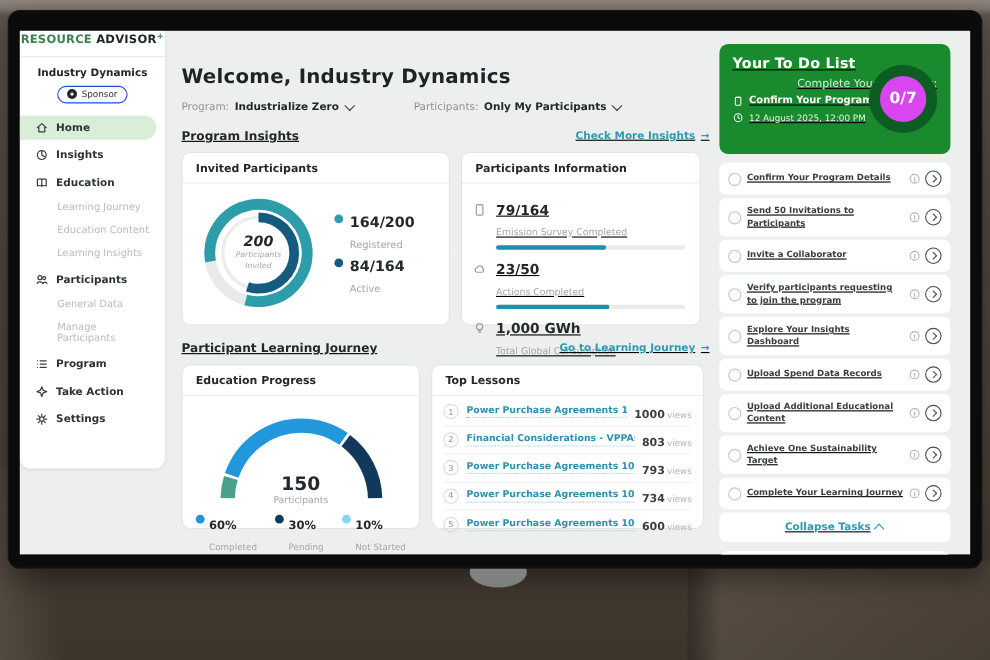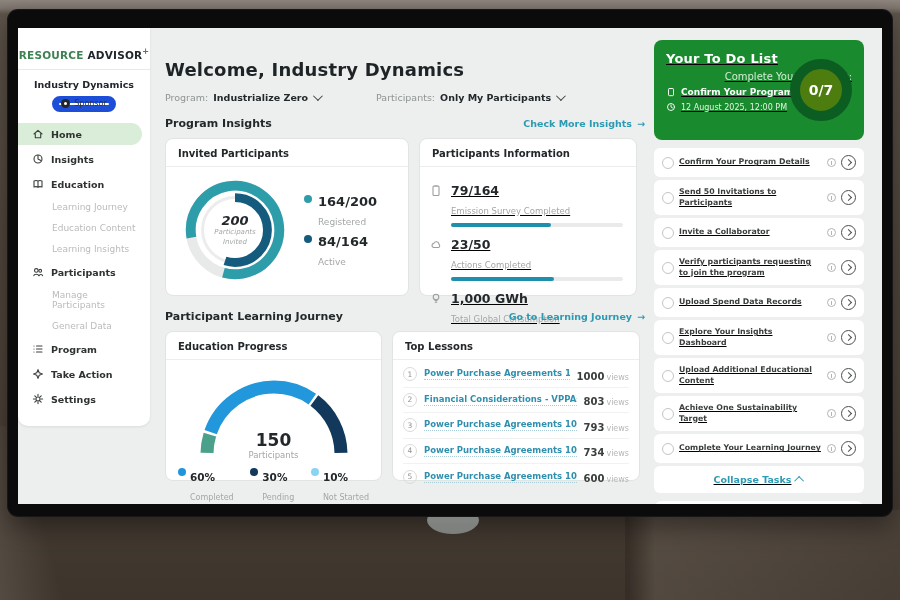--- a/index.html
+++ b/index.html
@@ -15,47 +15,47 @@
     background:linear-gradient(70deg, rgba(200,195,185,.30), rgba(200,195,185,0) 55%); transform:rotate(6deg); }
   .stand { position:absolute; left:427px; top:506px; width:52px; height:28px; border-radius:50%;
     background:linear-gradient(180deg,#e2e5e2,#9fa39f 70%,#8a8e8a); z-index:1; }
 
   .monitor { position:absolute; left:8px; top:10px; width:884px; height:506px; background:#0b0b0b;
     border-radius:10px; box-shadow:0 0 0 1px #171717, 0 10px 24px rgba(0,0,0,.4); z-index:2; }
   .screen { position:absolute; left:10px; top:18px; width:864px; height:476px; background:#edefee; overflow:hidden; }
 
   
   .sidebar { position:absolute; left:0; top:0; width:132px; height:398px; background:#fff;
-    border-radius:0 0 10px 10px; box-shadow:0 1px 3px rgba(0,0,0,.08); padding:19px 0 8px 0; }
+    border-radius:0 0 10px 10px; box-shadow:0 1px 3px rgba(0,0,0,.08); padding:0 0 8px 0; }
   .brand { text-align:center; font-size:10.5px; font-weight:bold; letter-spacing:.2px; padding-bottom:8px; border-bottom:1px solid #e8eae8; }
   .brand .b1 { color:#3d8253; }
   .brand .b2 { color:#20262c; }
   .brand sup { color:#3d8253; font-size:8px; }
   .org { text-align:center; font-size:9.5px; font-weight:bold; color:#20262c; margin-top:9px; }
-  .badge { width:64px; margin:6px auto 10px auto; border:7px solid #1d4ed8; border-radius:9px; height:16px;
+  .badge { width:64px; margin:6px auto 10px auto; border:1px solid #1d4ed8; border-radius:9px; height:16px;
     display:flex; align-items:center; justify-content:center; gap:4px; font-size:8px; color:#333; }
   .badge .bico { width:9px; height:9px; border-radius:50%; background:#20262c; position:relative; }
   .badge .bico::after { content:""; position:absolute; left:3px; top:3px; width:3px; height:3px; border-radius:50%; background:#fff; }
   .nav { display:flex; flex-direction:column; }
   .nav-item { display:flex; align-items:center; gap:7px; padding:5px 10px 5px 14px; font-size:9.5px; font-weight:bold;
     color:#2e3330; margin:1.5px 0; cursor:pointer; }
   .nav-item.active { background:#d9edd9; border-radius:0 13px 13px 0; margin-right:8px; }
   .nav-sub { font-size:9px; color:#b9bcba; padding:5.5px 10px 5.5px 34px; cursor:pointer; }
   .nico { width:12px; height:12px; flex:0 0 12px; display:inline-flex; }
   .nico svg { width:12px; height:12px; stroke:#3a403d; stroke-width:1.1; fill:none; stroke-linecap:round; stroke-linejoin:round; }
 
   
   .main { position:absolute; left:147px; top:0; width:480px; height:476px; }
   h1.title { font-size:18px; font-weight:bold; color:#1e2326; letter-spacing:.2px; margin-top:31px; }
   .filters { display:flex; gap:56px; margin-top:12px; font-size:9.5px; color:#8f9492; }
   .fgroup { display:flex; align-items:center; gap:5px; cursor:pointer; }
   .fval { color:#23282b; font-weight:bold; }
   .chev { width:7px; height:7px; border-right:1.4px solid #444; border-bottom:1.4px solid #444; transform:rotate(45deg) translateY(-2px); display:inline-block; }
   .chev.up { transform:rotate(-135deg) translateY(-2px); border-color:#2c9ab3; }
-  .sect { display:flex; justify-content:space-between; align-items:center; margin-top:14px; }
+  .sect { display:flex; justify-content:space-between; align-items:center; margin-top:14px;text-decoration:underline; }
   .sect h2 { font-size:11px; font-weight:bold; color:#23282b; }
   .tlink { font-size:9.5px; font-weight:bold; color:#2c9ab3; display:flex; gap:5px; align-items:center; cursor:pointer; }
   .cardrow { display:flex; gap:10px; margin-top:8px; }
   .card { background:#fff; border:1px solid #e2e4e2; border-radius:8px; }
   .card h3 { font-size:10px; font-weight:bold; color:#23282b; padding:9px 12px 7px 12px; border-bottom:1px solid #ecedec; }
 
   .card-invited { width:244px; height:158px; }
   .inv-body { display:flex; align-items:center; padding:4px 8px; }
   .donut-wrap { position:relative; width:122px; height:118px;font-style:italic; }
   .donut-center { position:absolute; left:0; top:0; width:122px; height:118px; display:flex; flex-direction:column;
@@ -101,21 +101,21 @@
   
   .rightcol { position:absolute; left:636px; top:0; width:210px; height:476px;text-decoration:underline; }
   .todo { background:#1a8a2e; border-radius:8px; margin-top:12px; padding:11px 12px; color:#fff; position:relative; height:100px; }
   .todo h2 { font-size:13px; font-weight:bold; letter-spacing:.2px; }
   .todo .sub { font-size:10px; color:#d2ecd6; margin-top:5px;text-align:right; }
   .todo .trow { display:flex; align-items:center; gap:5px; margin-top:5px; }
   .todo .trow svg { width:10px; height:10px; stroke:#fff; stroke-width:1.1; fill:none; stroke-linecap:round; stroke-linejoin:round; }
   .todo .ttask { font-size:9px; font-weight:bold; }
   .todo .tdue { font-size:8px; color:#e2f3e4; }
   .todo-count { position:absolute; right:12px; top:19px; width:62px; height:62px; border-radius:50%;
-    border:10px solid #0c5d22; background:#4d7c0f; display:flex; align-items:center; justify-content:center;
+    border:10px solid #0c5d22; background:#d946ef; display:flex; align-items:center; justify-content:center;
     font-size:14px; font-weight:bold; color:#fff; }
   .tasks { display:flex; flex-direction:column; gap:3px; margin-top:8px; }
   .task { background:#fff; border-radius:6px; display:flex; align-items:center; gap:5px; padding:7px 8px; min-height:29px; }
   .task .cb { width:12px; height:12px; flex:0 0 12px; border:1.4px solid #c3c6c4; border-radius:50%; cursor:pointer; }
   .task .lbl { flex:1; font-size:7.8px; font-weight:bold; color:#3a3f3d; line-height:1.35; }
   .task .info { width:9px; height:9px; flex:0 0 9px; border:1px solid #b2b5b3; border-radius:50%; position:relative; }
   .task .info::after { content:""; position:absolute; left:3.2px; top:2px; width:1.2px; height:4px; background:#b2b5b3; }
   .task .go { width:15px; height:15px; flex:0 0 15px; border:1.3px solid #4a4f4d; border-radius:50%; position:relative; cursor:pointer; }
   .task .go::after { content:""; position:absolute; left:4px; top:4.2px; width:4px; height:4px;
     border-right:1.3px solid #4a4f4d; border-top:1.3px solid #4a4f4d; transform:rotate(45deg); }
@@ -178,22 +178,22 @@
         <div class="nav-item">
           <span class="nico">
               <svg viewBox="0 0 12 12">
                 <circle cx="4.3" cy="4.4" r="1.8"></circle>
                 <circle cx="8.2" cy="4.8" r="1.4"></circle>
                 <path d="M1.8 9.6 C2 7.7 6.5 7.7 6.7 9.6 M7.2 9.6 C7.4 8.1 10.4 8.1 10.6 9.6"></path>
               </svg>
             </span>
           <span>Participants</span>
         </div>
+        <div class="nav-sub">General Data</div>
         <div class="nav-sub">Manage Participants</div>
-        <div class="nav-sub">General Data</div>
         <div class="nav-item">
           <span class="nico">
               <svg viewBox="0 0 12 12">
                 <path d="M4.5 3 H10 M4.5 6 H10 M4.5 9 H10 M2 3 h.01 M2 6 h.01 M2 9 h.01"></path>
               </svg>
             </span>
           <span>Program</span>
         </div>
         <div class="nav-item">
           <span class="nico">
@@ -431,27 +431,27 @@
           <span class="go"></span>
         </div>
         <div class="task">
           <span class="cb"></span>
           <span class="lbl">Verify participants requesting to join the program</span>
           <span class="info"></span>
           <span class="go"></span>
         </div>
         <div class="task">
           <span class="cb"></span>
+          <span class="lbl">Explore Your Insights Dashboard</span>
+          <span class="info"></span>
+          <span class="go"></span>
+        </div>
+        <div class="task">
+          <span class="cb"></span>
           <span class="lbl">Upload Spend Data Records</span>
-          <span class="info"></span>
-          <span class="go"></span>
-        </div>
-        <div class="task">
-          <span class="cb"></span>
-          <span class="lbl">Explore Your Insights Dashboard</span>
           <span class="info"></span>
           <span class="go"></span>
         </div>
         <div class="task">
           <span class="cb"></span>
           <span class="lbl">Upload Additional Educational Content</span>
           <span class="info"></span>
           <span class="go"></span>
         </div>
         <div class="task">

